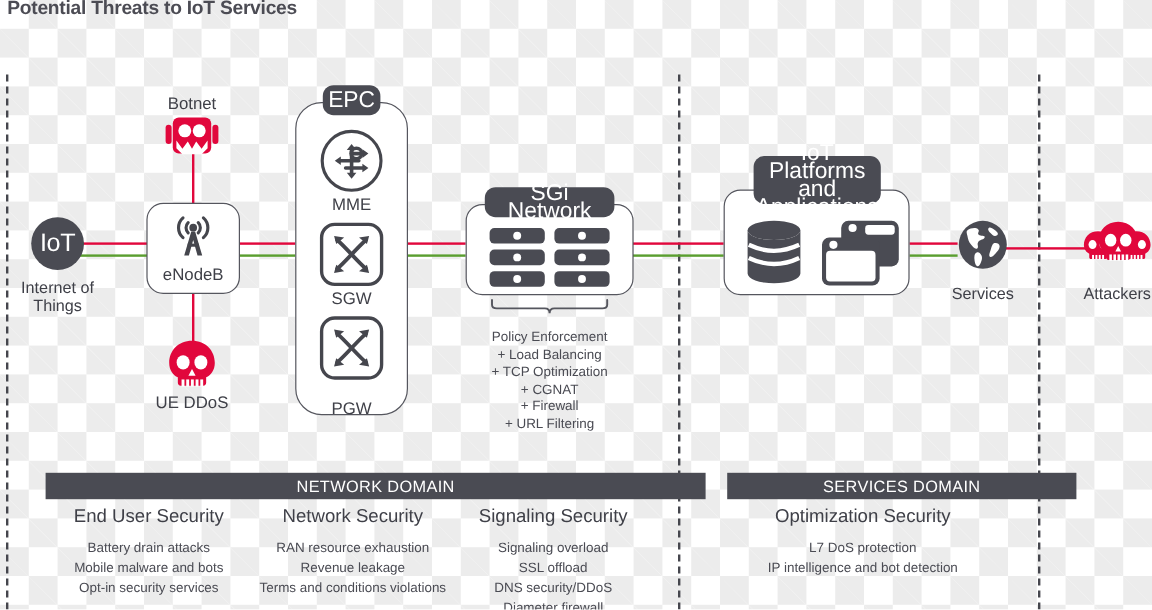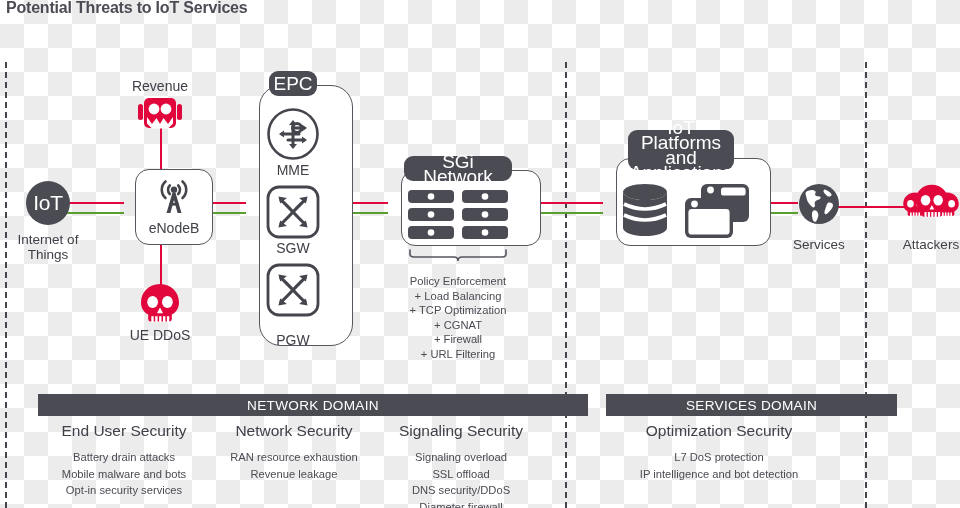--- a/index.html
+++ b/index.html
@@ -60,21 +60,20 @@
     white-space: pre-line;
   }
   .iot-label { font-size: 21px; font-weight: 500; letter-spacing: -0.3px; }
 
   
   .rbox {
     position: absolute;
     background: #ffffff;
     border: 1.6px solid #55565e;
     border-radius: 14px;
-    margin-left: 13px;
   }
   .rbox.tall { border-radius: 22px; }
 
   
   .badge {
     position: absolute;
     background: #4a4b53;
     color: #ffffff;
     border-radius: 9px;
     display: flex; align-items: center; justify-content: center;
@@ -152,21 +151,21 @@
   <div class="link red vline" style="left:160px; top:245px; height:41px;"></div>
 
   <div class="node" style="left:26px; top:181px;">
     <div class="circle-node" style="width:44px;height:44px;">
       <span class="iot-label">IoT</span>
     </div>
   </div>
   <div class="node-caption" style="left:-2px; top:232px; width:100px;">Internet of
 Things</div>
 
-  <div class="icon-label" style="left:110px; top:78px; width:100px;">Revenue</div>
+  <div class="icon-label" style="left:110px; top:78px; width:100px;">Botnet</div>
   <div class="node" style="left:136px; top:96px;">
     <svg width="48" height="36" viewBox="0 0 48 36">
       <rect x="2" y="8" width="5" height="16" rx="2.5" fill="#e1073c"></rect>
       <rect x="41" y="8" width="5" height="16" rx="2.5" fill="#e1073c"></rect>
       <rect x="8" y="2" width="32" height="30" rx="5" fill="#e1073c"></rect>
       <circle cx="18" cy="13" r="5.4" fill="#ffffff"></circle>
       <circle cx="30" cy="13" r="5.4" fill="#ffffff"></circle>
       <path d="M11 21 L16 28 L20.5 22 L24 28 L27.5 22 L32 28 L37 21 L37 27.5 L32 32.5 L24 32.5 L16 32.5 L11 27.5 Z" fill="#ffffff"></path>
     </svg>
   </div>
@@ -381,20 +380,21 @@
     <h4>End User Security</h4>
     <div class="item">Battery drain attacks</div>
     <div class="item">Mobile malware and bots</div>
     <div class="item">Opt-in security services</div>
   </div>
 
   <div class="col" style="left:194px; top:422px; width:200px;">
     <h4>Network Security</h4>
     <div class="item">RAN resource exhaustion</div>
     <div class="item">Revenue leakage</div>
+    <div class="item">Terms and conditions violations</div>
   </div>
 
   <div class="col" style="left:372px; top:422px; width:178px;">
     <h4>Signaling Security</h4>
     <div class="item">Signaling overload</div>
     <div class="item">SSL offload</div>
     <div class="item">DNS security/DDoS</div>
     <div class="item">Diameter firewall</div>
   </div>
 

